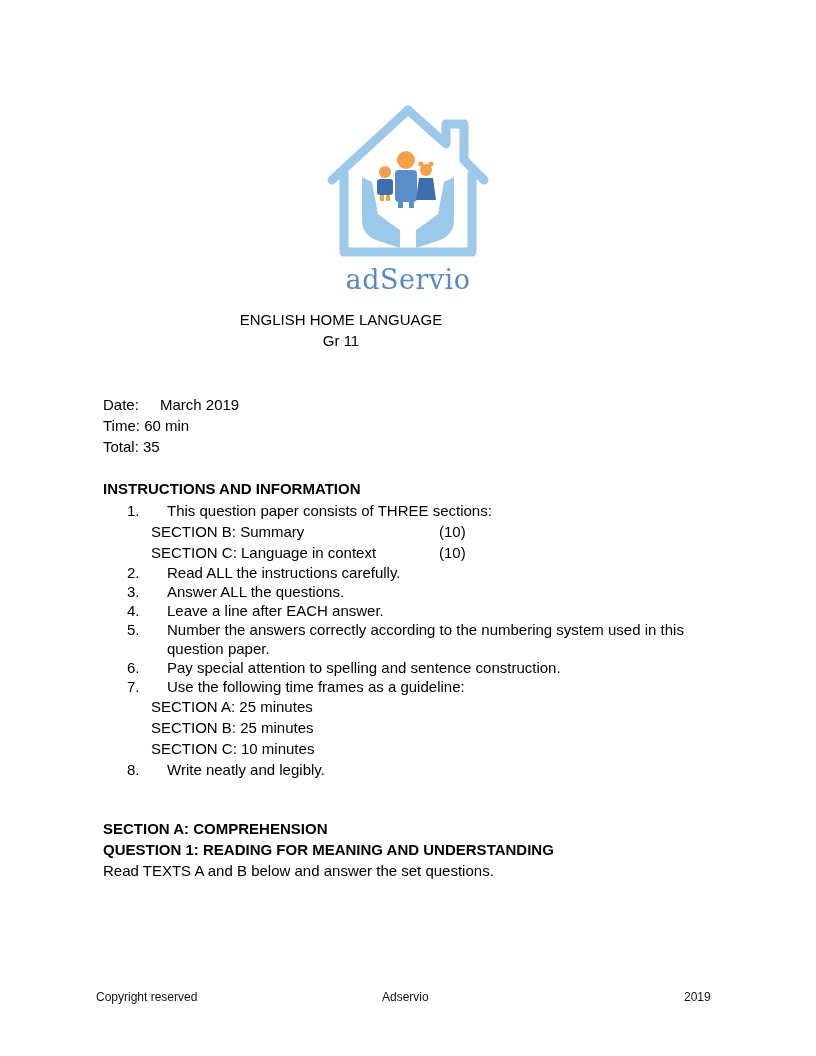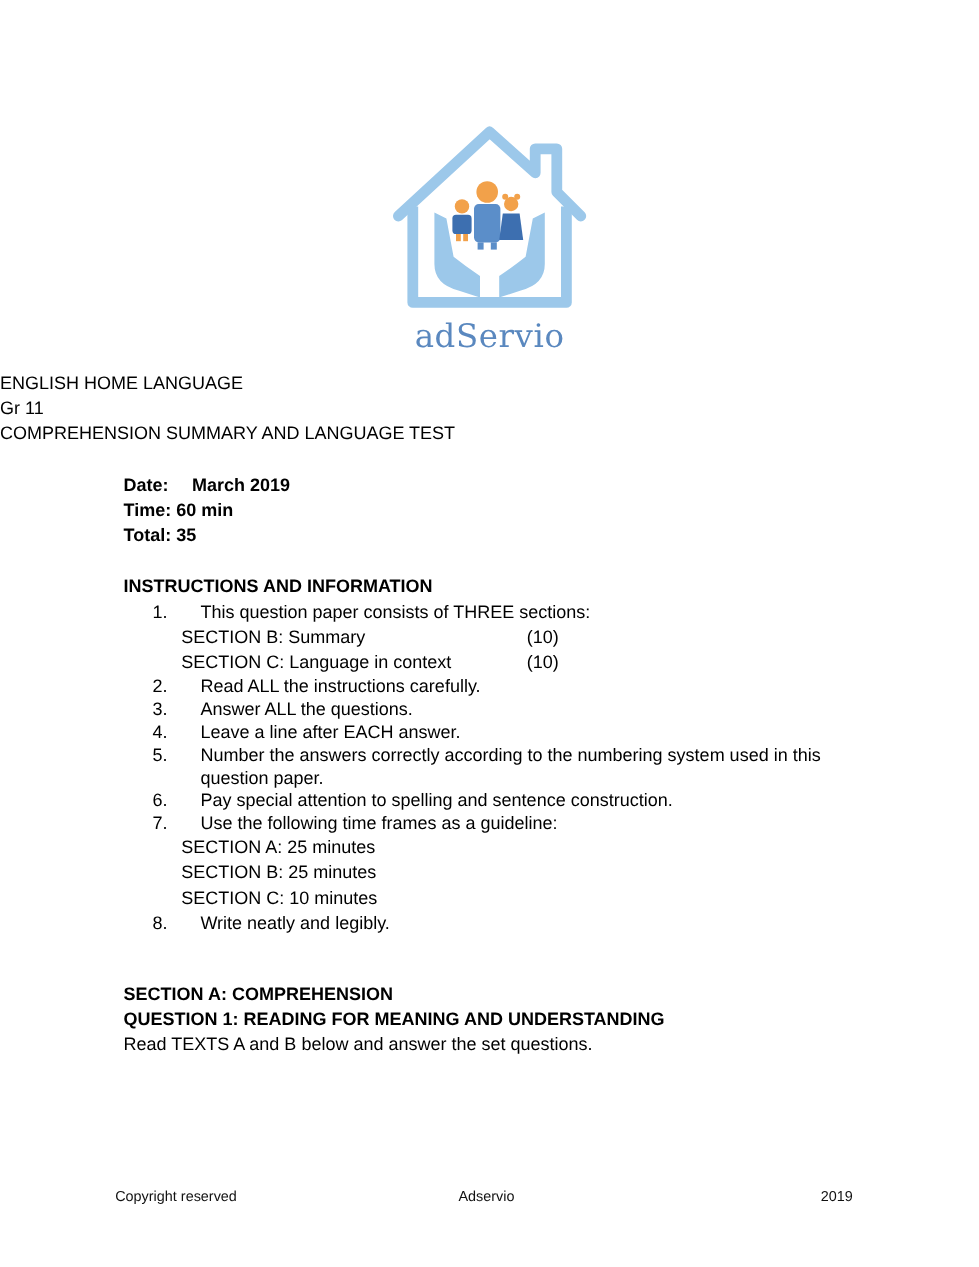--- a/index.html
+++ b/index.html
@@ -1,20 +1,20 @@
 <!DOCTYPE html>
 <html><head>
 <meta charset="utf-8">
 <style>
   html, body { margin:0; padding:0; background:#ffffff; }
   body { width:816px; height:1056px; position:relative; overflow:hidden; font-family:"Liberation Sans", sans-serif; color:#000; }
   .logo { position:absolute; left:322px; top:102px; width:172px; height:190px; }
-  .title-block { position:absolute; left:0; width:682px; top:309px; }
+  .title-block { position:absolute; left:0; width:682px; top:309px; text-align:center; }
   .title-line { font-size:15px; line-height:21px; height:21px; }
-  .meta { position:absolute; left:103px; top:394px; font-weight:bold; font-size:15px; }
+  .meta { position:absolute; left:103px; top:394px; font-weight:normal; font-size:15px; }
   .meta-row { height:21px; line-height:21px; }
   .meta-row .lbl { display:inline-block; }
   .meta-row.date .lbl { width:57px; }
   .h { font-weight:bold; font-size:15px; }
   .instr-head { position:absolute; left:103px; top:478px; height:21px; line-height:21px; }
   .list { position:absolute; left:127px; top:500px; font-size:15px; }
   .item { position:relative; line-height:21px; }
   .num { position:absolute; left:0; width:20px; }
   .txt { margin-left:40px; display:block; width:570px; }
   .sub { margin-left:24px; height:21px; line-height:21px; position:relative; }
@@ -51,21 +51,20 @@
     <circle cx="99" cy="62" r="2.5" fill="#f2a14a"></circle>
     <circle cx="109" cy="62" r="2.5" fill="#f2a14a"></circle>
     <path d="M97 76 L111 76 L114 98 L94 98 Z" fill="#3d6fb0"></path>
   </svg>
   <div style="text-align:center;font-family:'DejaVu Serif', serif;font-size:27px;color:#5a88bf;margin-top:-2px;letter-spacing:0.5px;">adServio</div>
 </div>
 
 <div class="title-block">
   <div class="title-line">ENGLISH HOME LANGUAGE</div>
   <div class="title-line">Gr 11</div>
-  <div class="title-line">COMPREHENSION SUMMARY AND LANGUAGE TEST</div>
 </div>
 
 <div class="meta">
   <div class="meta-row date">
     <span class="lbl">Date:</span><span>March 2019</span>
   </div>
   <div class="meta-row">
     <span>Time:</span> <span>60 min</span>
   </div>
   <div class="meta-row">

